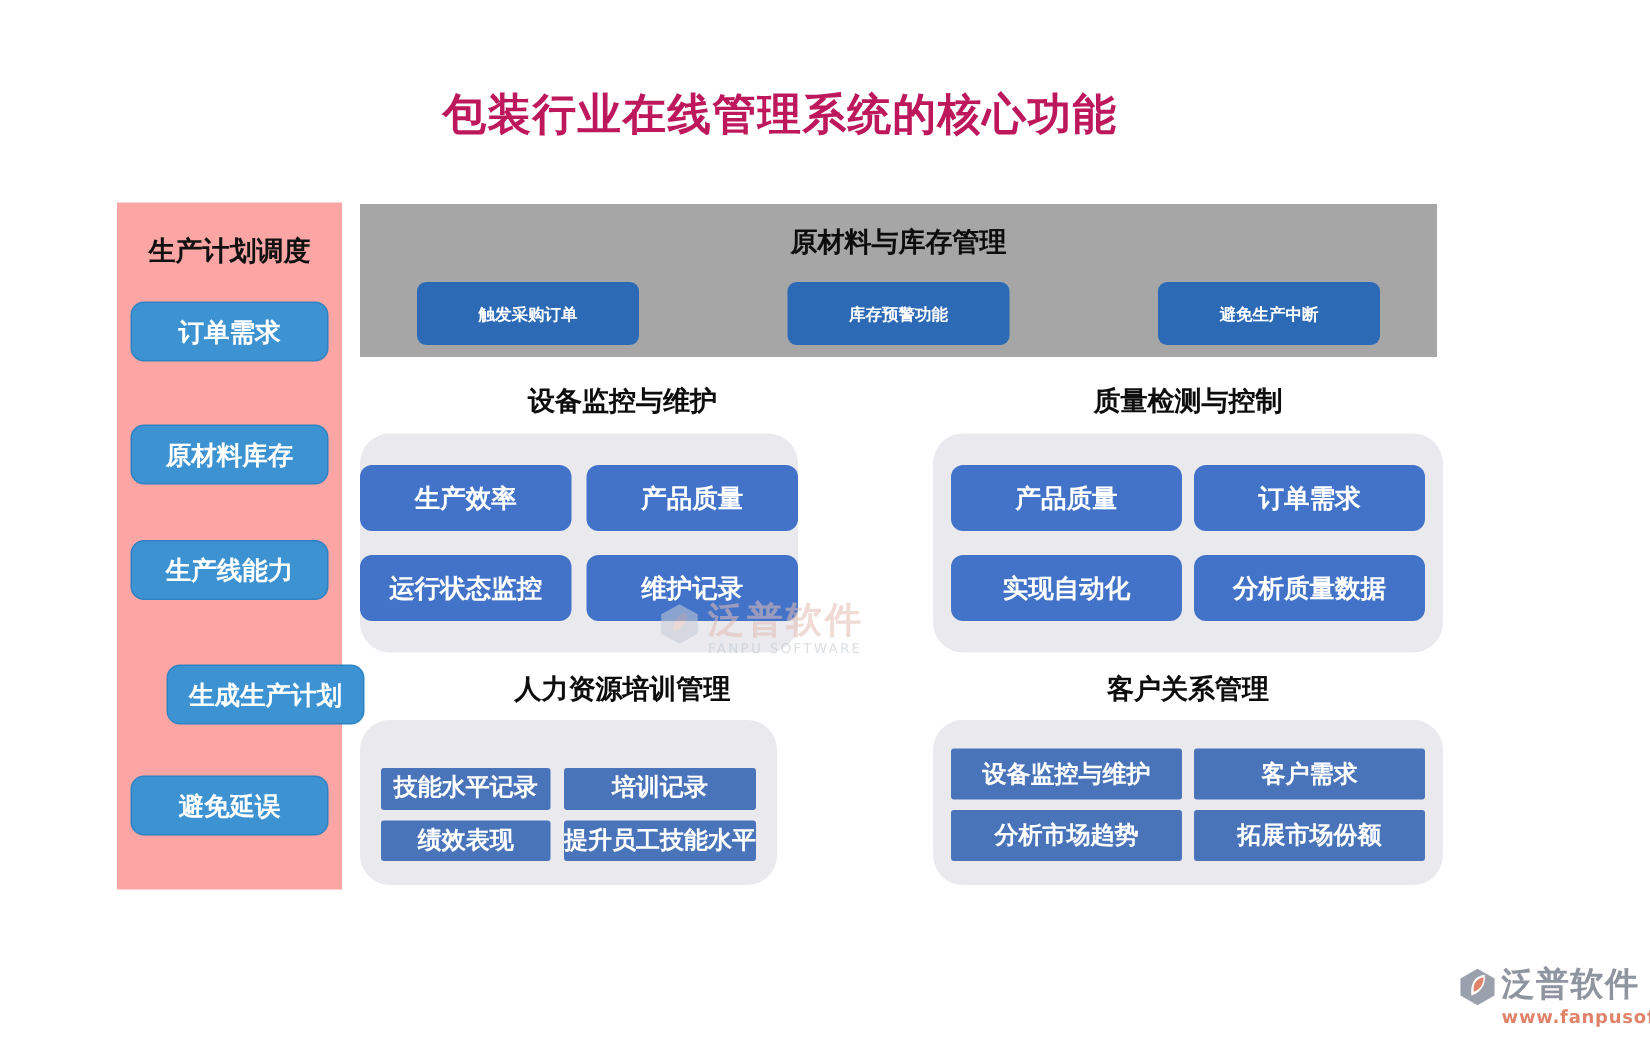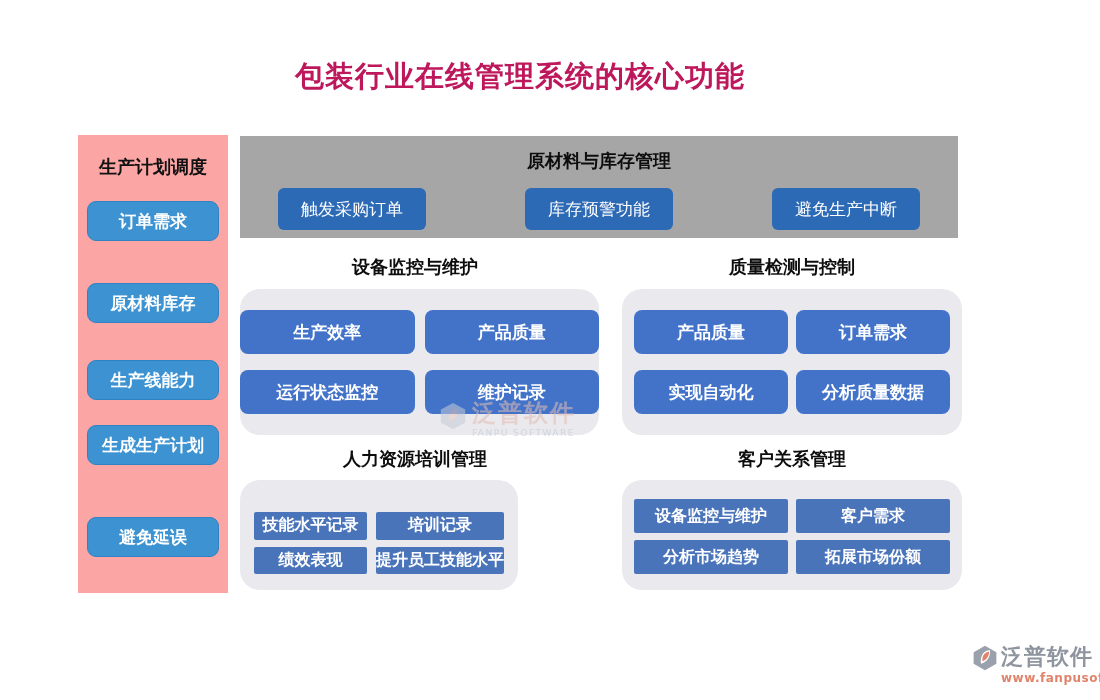--- a/index.html
+++ b/index.html
@@ -30,60 +30,60 @@
   }
   .sb-btn {
     position: absolute; left: 9px; width: 132px; height: 40px;
     background: #3d93d2; border-radius: 9px;
     color: #ffffff; font-size: 17px; font-weight: bold;
     display: flex; align-items: center; justify-content: center;
     border: 1px solid #2f83c2;
     cursor: pointer;
   }
   .sb1 { top: 66px; } .sb2 { top: 148px; text-align: center; } .sb3 { top: 225px; }
-  .sb4 { top: 290px; } .sb5 { top: 382px; }
+  .sb4 { top: 308px; margin-left: 24px; } .sb5 { top: 382px; }
   
   .band {
     position: absolute; left: 240px; top: 136px;
     width: 718px; height: 102px;
     background: #a6a6a6;
   }
   .band-title {
     position: absolute; top: 13px; left: 0; width: 100%;
     text-align: center;
     font-size: 18px; font-weight: bold; color: #0d0d0d;
   }
   .band-row {
     position: absolute; top: 52px; left: 0; width: 100%;
     padding: 0 38px;
     display: flex; justify-content: space-between;
   }
   .band-btn {
     width: 148px; height: 42px;
     background: #2d6ab6; border-radius: 6px;
-    color: #ffffff; font-size: 17px; font-weight: normal;
+    color: #ffffff; font-size: 11px; font-weight: bold;
     display: flex; align-items: center; justify-content: center;
     cursor: pointer;
   }
   
   .sec-title {
     position: absolute;
     text-align: center;
     font-size: 18px; font-weight: bold; color: #0d0d0d;
   }
   .t-q1 { left: 240px; top: 255px; width: 350px; }
   .t-q2 { left: 622px; top: 255px; width: 340px; }
   .t-q3 { left: 240px; top: 447px; width: 350px; }
   .t-q4 { left: 622px; top: 447px; width: 340px; }
   .card {
     position: absolute;
     background: #e9e9ee; border-radius: 20px;
     display: grid; grid-template-columns: 1fr 1fr;
   }
-  .card-q1 { left: 240px; top: 289px; width: 359px; height: 146px; padding: 21px 0; gap: 16px 10px; }
+  .card-q1 { left: 240px; top: 289px; width: 292px; height: 146px; padding: 21px 0; gap: 16px 10px; }
   .card-q2 { left: 622px; top: 289px; width: 340px; height: 146px; padding: 21px 12px; gap: 16px 8px; }
   .card-q3 { left: 240px; top: 480px; width: 278px; height: 110px; padding: 32px 14px 16px; gap: 7px 9px; }
   .card-q4 { left: 622px; top: 480px; width: 340px; height: 110px; padding: 19px 12px 16px; gap: 7px 8px; }
   .card-btn {
     background: #4273c9; border-radius: 8px;
     color: #ffffff; font-size: 17px; font-weight: bold;
     display: flex; align-items: center; justify-content: center;
     white-space: nowrap;
     cursor: pointer;
   }

